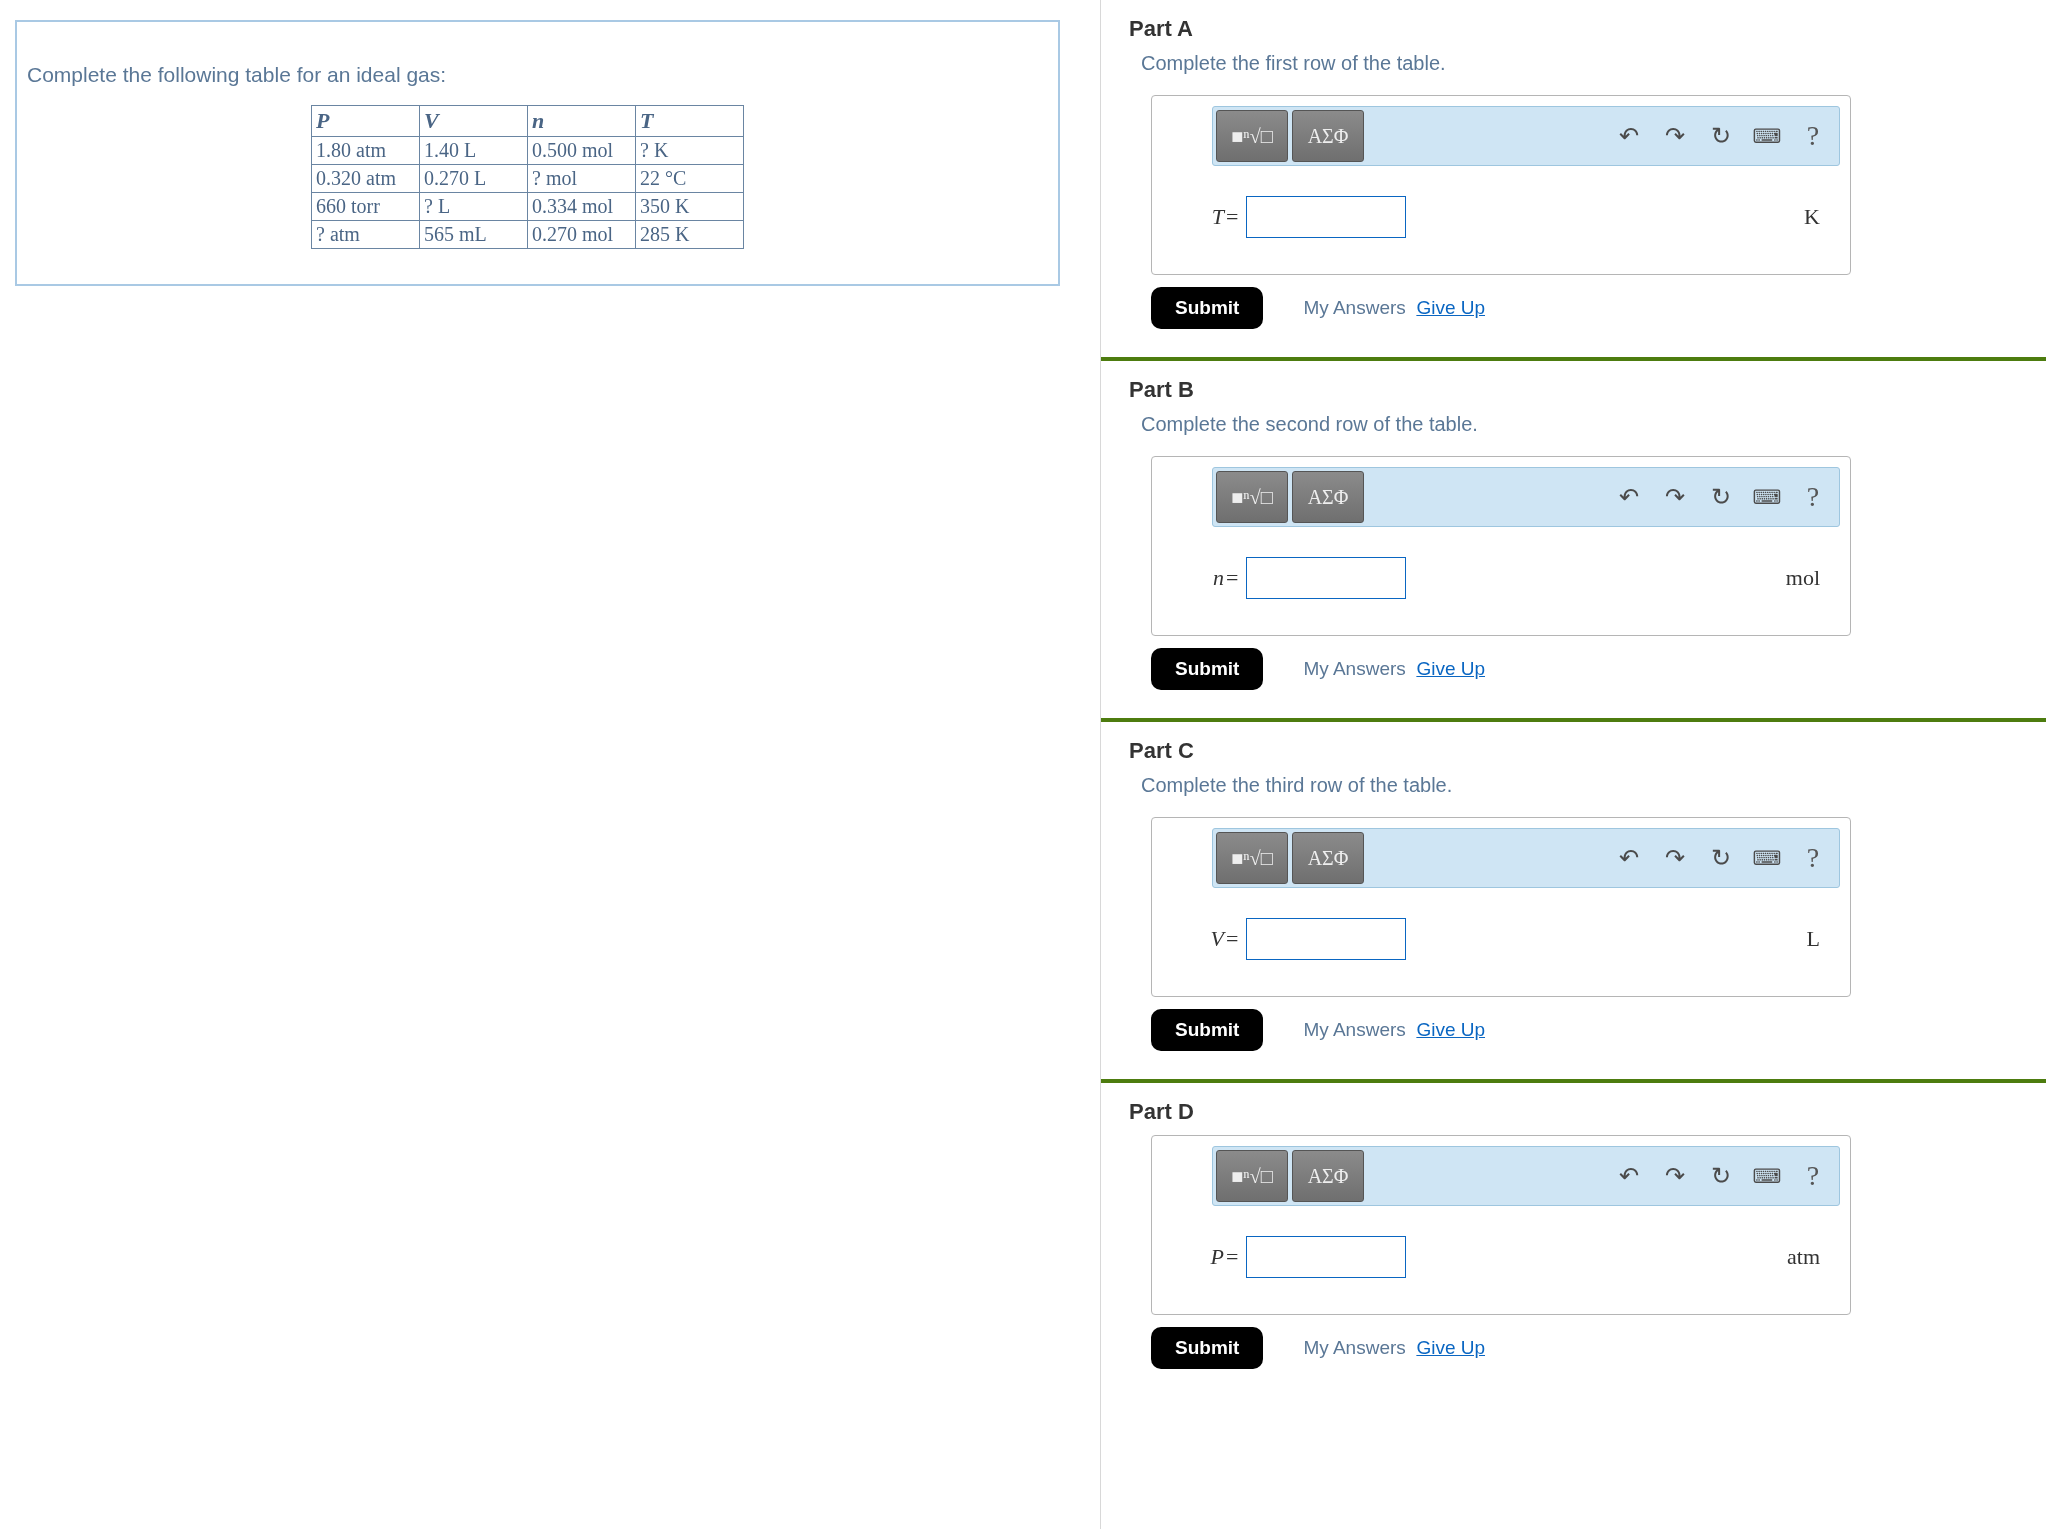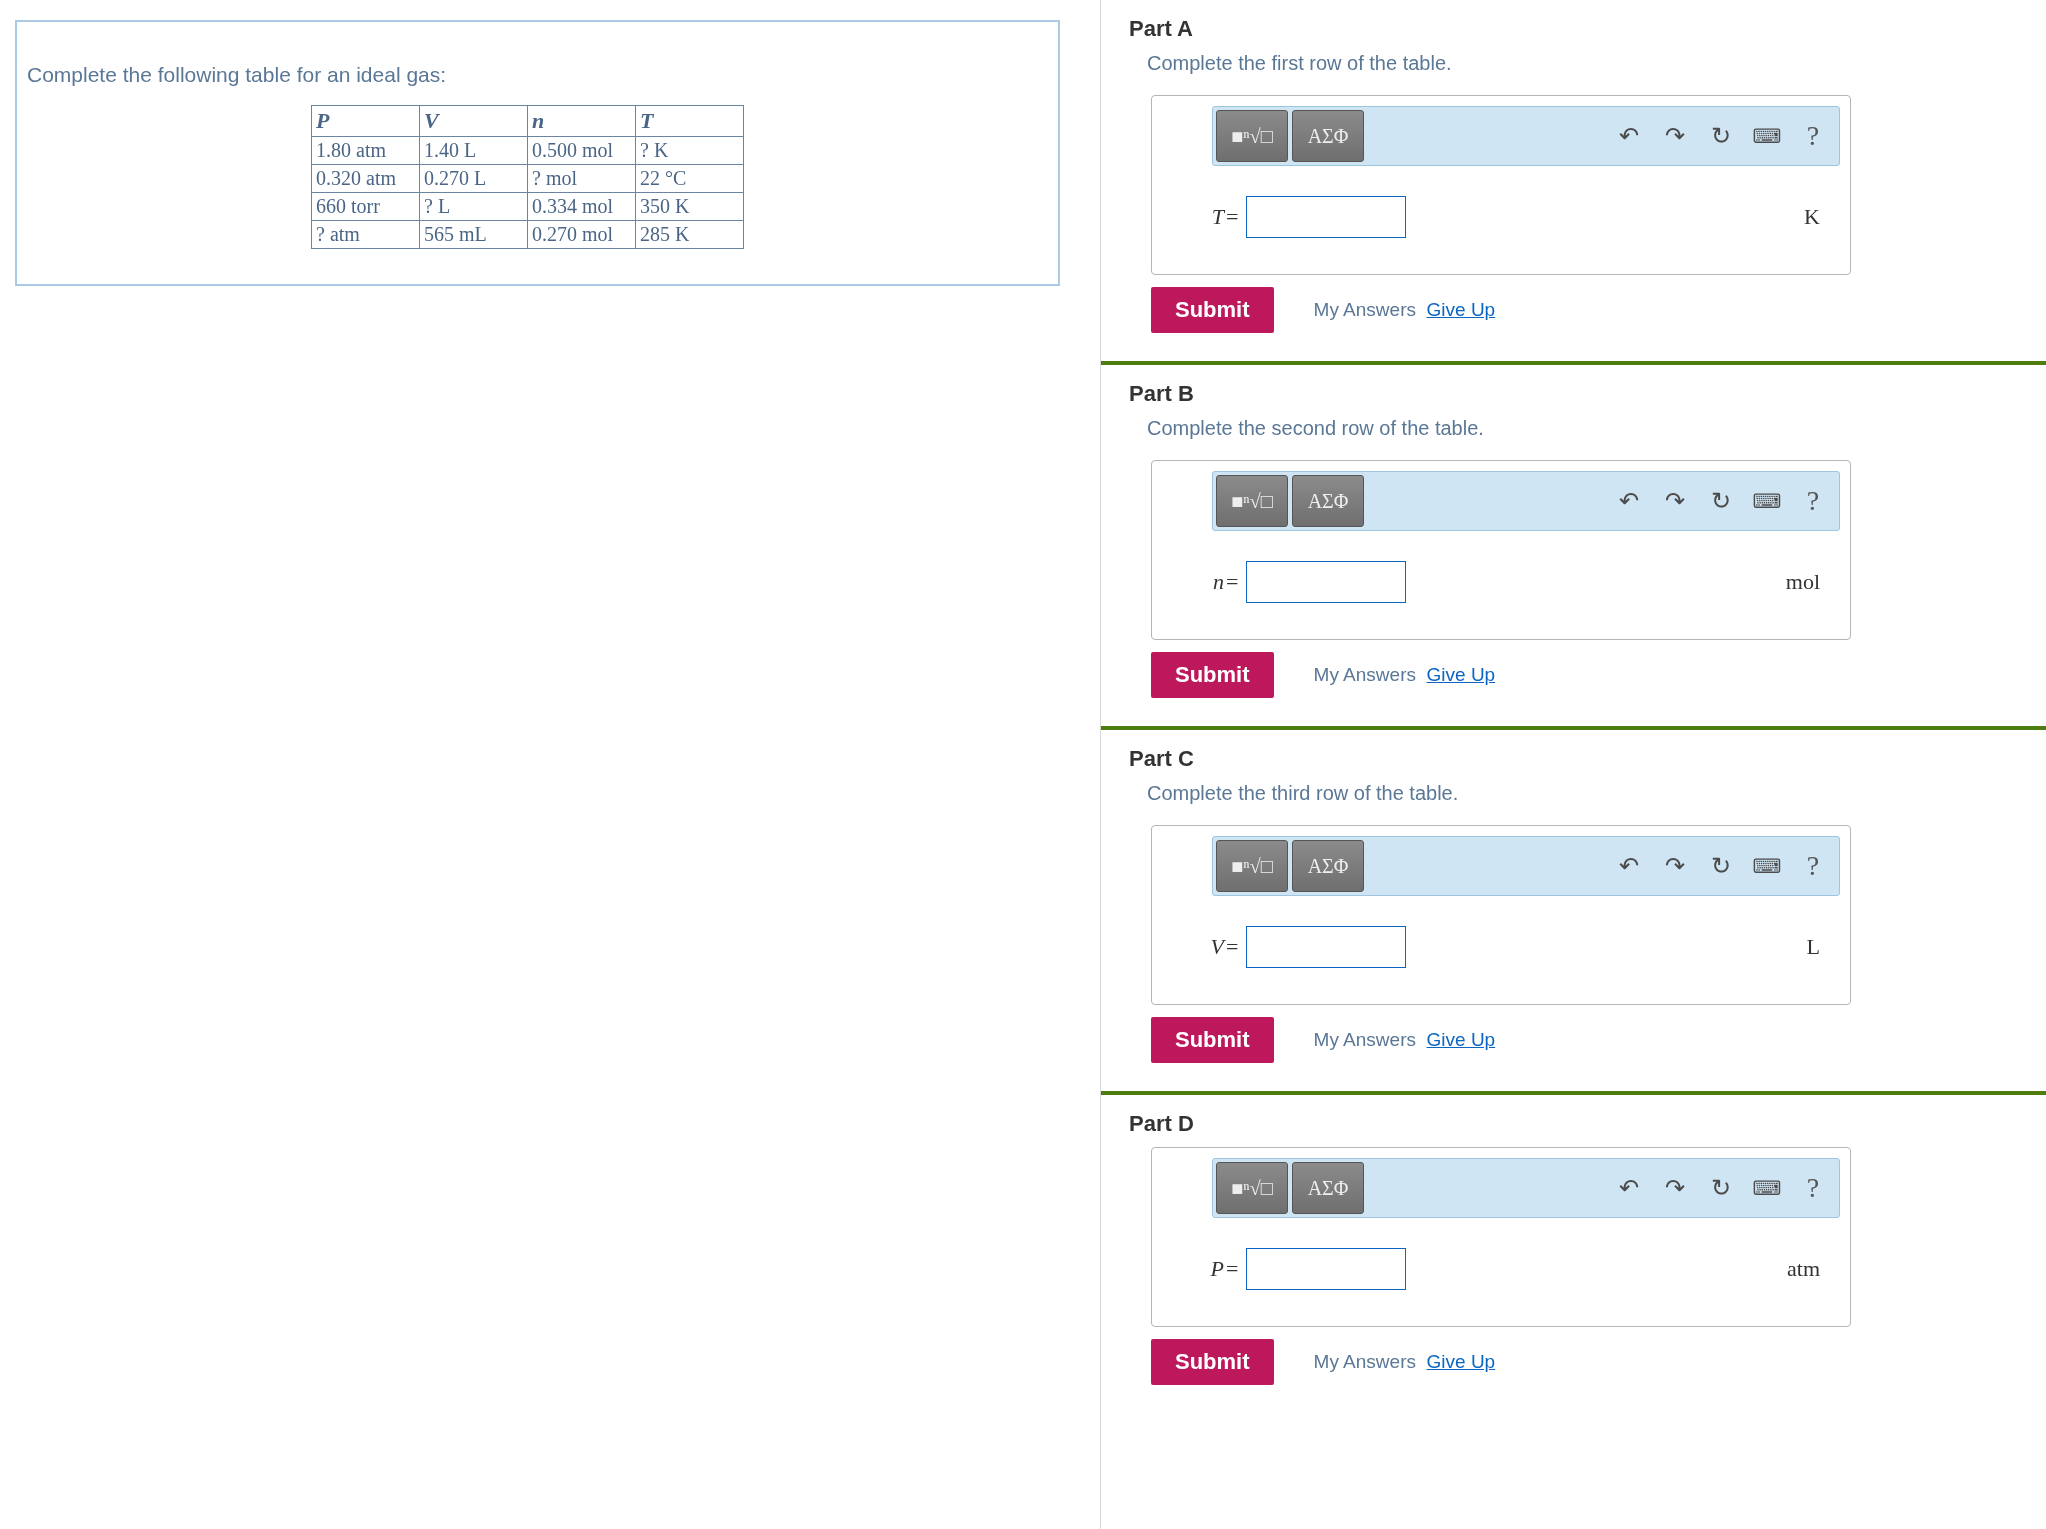--- a/index.html
+++ b/index.html
@@ -65,21 +65,21 @@
   }
   .part-title {
     font-weight: bold;
     color: #333;
     font-size: 22px;
     margin: 10px 0 10px 0;
   }
   .part-instruction {
     font-size: 20px;
     color: #5a7796;
-    margin: 0 0 20px 18px;
+    margin: 0 0 20px 12px;
   }
 
   .answer-box {
     border: 1px solid #b5b5b5;
     border-radius: 4px;
     margin-left: 22px;
     margin-right: 10px;
     width: 700px;
     box-sizing: border-box;
     padding-bottom: 18px;
@@ -166,27 +166,27 @@
     margin-right: 30px;
   }
 
   .action-row {
     display: flex;
     align-items: center;
     margin: 12px 0 18px 22px;
     gap: 40px;
   }
   .submit-btn {
-    background: #be185d;
+    background: #000000;
     color: #fff;
     border: none;
     font-weight: bold;
-    font-size: 22px;
+    font-size: 19px;
     padding: 10px 24px;
-    border-radius: 2px;
+    border-radius: 10px;
   }
   .link-text {
     font-size: 19px;
     color: #5a7796;
   }
   .link-text a, .gu-link {
     color: #0a66c2;
     text-decoration: underline;
     cursor: pointer;
   }

